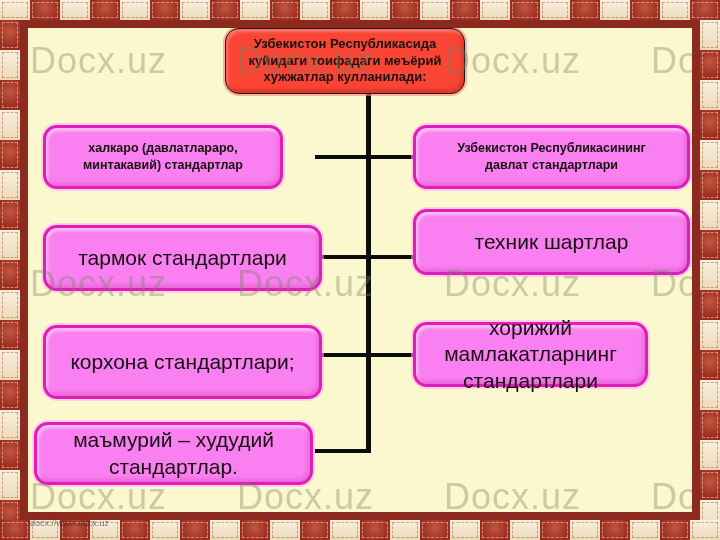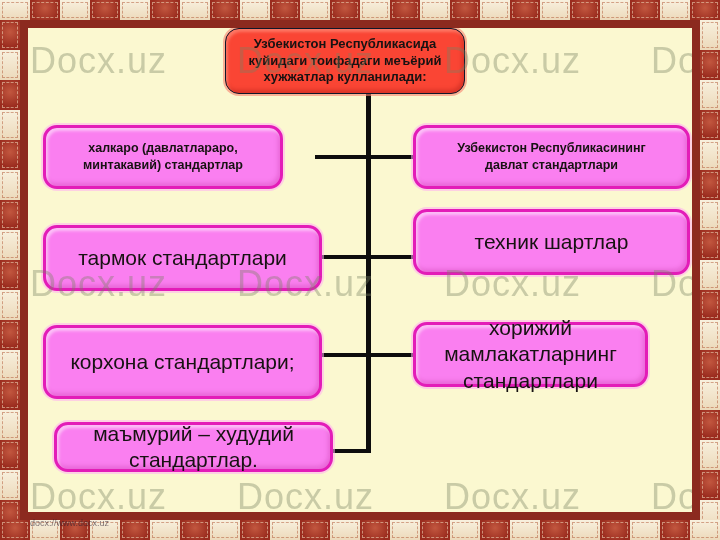--- a/index.html
+++ b/index.html
@@ -46,21 +46,21 @@
     box-shadow:0 0 0 2px rgba(250,130,110,.6),
                inset 2px 3px 3px rgba(255,160,140,.55),
                inset -2px -3px 4px rgba(120,0,0,.25);
   }
   .node.small{font-weight:bold;font-size:12.5px;line-height:1.4;}
   .node.large{font-size:21px;line-height:1.25;}
   .pos-title{left:225px;top:28px;width:240px;height:66px;}
   .pos-l1{left:43px;top:125px;width:240px;height:64px;}
   .pos-l2{left:43px;top:225px;width:279px;height:66px;}
   .pos-l3{left:43px;top:325px;width:279px;height:74px;}
-  .pos-l4{left:54px;top:422px;width:279px;height:50px;}
+  .pos-l4{left:34px;top:422px;width:279px;height:63px;}
   .pos-r1{left:413px;top:125px;width:277px;height:64px;}
   .pos-r2{left:413px;top:209px;width:277px;height:66px;}
   .pos-r3{left:413px;top:322px;width:235px;height:65px;font-size:20px;}
   
   .wm-layer{position:absolute;inset:0;z-index:5;pointer-events:none;}
   .wm{
     position:absolute;font-size:36px;letter-spacing:1px;
     color:rgba(122,130,96,.38);font-weight:normal;white-space:nowrap;
   }
   .footer-url{

